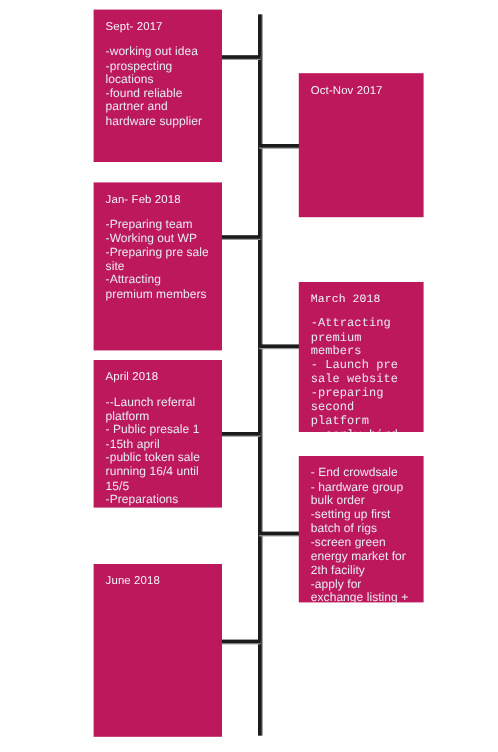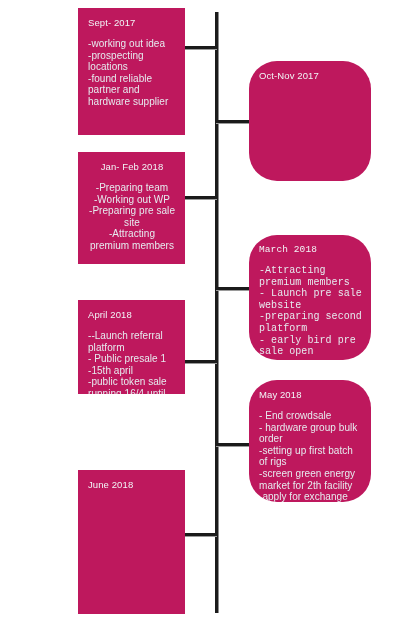--- a/index.html
+++ b/index.html
@@ -48,21 +48,21 @@
   
   .card {
     position: absolute;
     background: #be185d;
     color: #e8edf1;
     box-sizing: border-box;
     padding: 9px 9px 9px 10px;
     overflow: hidden;
   }
   .card.left  { left: 78px;  width: 107px; }
-  .card.right { left: 249px; width: 122px; border-radius: 28px; }
+  .card.right { left: 249px; width: 104px; }
 
   .card-title {
     font-size: 9.5px;
     line-height: 12px;
     color: #f2f5f7;
     margin: 0 0 9px 0;
     letter-spacing: .1px;
     white-space: nowrap;
   }
 
@@ -89,49 +89,48 @@
 -prospecting locations
 -found reliable partner and hardware supplier</div>
   </div>
 
   <div class="connector right" style="top:120px;"></div>
   <div class="card right" style="top:61px; height:120px;">
     <div class="card-title">Oct-Nov 2017</div>
   </div>
 
   <div class="connector left" style="top:196px;"></div>
-  <div class="card left" style="top:152px; height:112px;text-align:center;">
+  <div class="card left" style="top:152px; height:140px;">
     <div class="card-title">Jan- Feb 2018</div>
     <div class="card-body">-Preparing team
 -Working out WP
 -Preparing pre sale site
 -Attracting premium members</div>
   </div>
 
   <div class="connector right" style="top:287px;"></div>
   <div class="card right" style="top:235px; height:125px;font-family:Liberation Mono, monospace;">
     <div class="card-title">March 2018</div>
     <div class="card-body">-Attracting premium members
 - Launch pre sale website
 -preparing second platform
 - early bird pre sale open</div>
   </div>
 
   <div class="connector left" style="top:360px;"></div>
-  <div class="card left" style="top:300px; height:94px;">
+  <div class="card left" style="top:300px; height:123px;">
     <div class="card-title">April 2018</div>
     <div class="card-body">--Launch referral platform
 - Public presale 1 -15th april
 -public token sale running 16/4 until 15/5
 -Preparations mining facility SA</div>
   </div>
 
   <div class="connector right" style="top:443px;"></div>
   <div class="card right" style="top:380px; height:122px;">
-    <div class="card-title">May 2018</div>
     <div class="card-body">- End crowdsale
 - hardware group bulk order
 -setting up first batch of rigs
 -screen green energy market for 2th facility
 -apply for exchange listing + coinmarketcap</div>
   </div>
 
   <div class="connector left" style="top:533px;"></div>
   <div class="card left" style="top:470px; height:144px;">
     <div class="card-title">June 2018</div>

